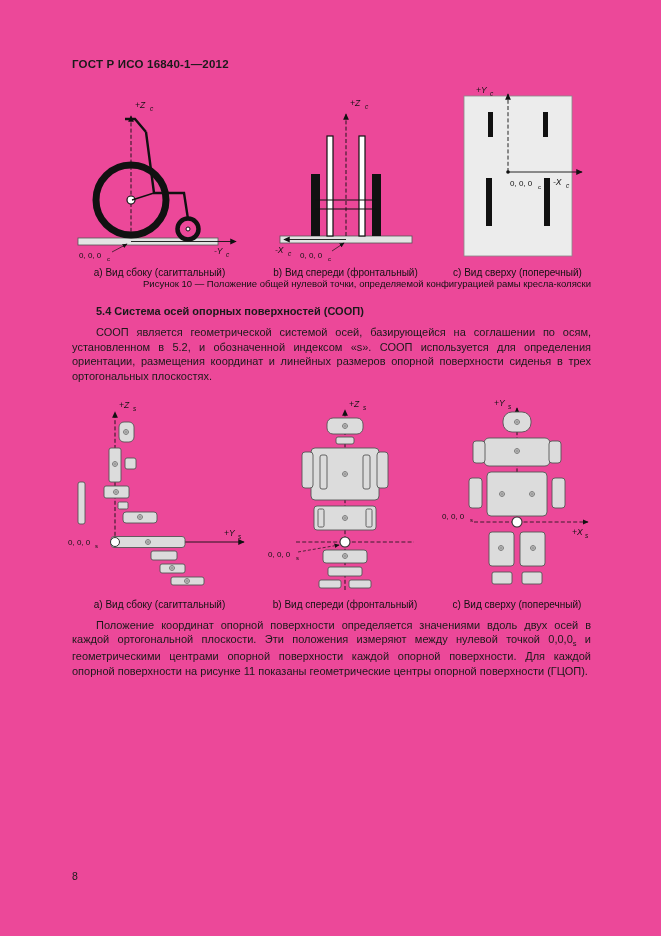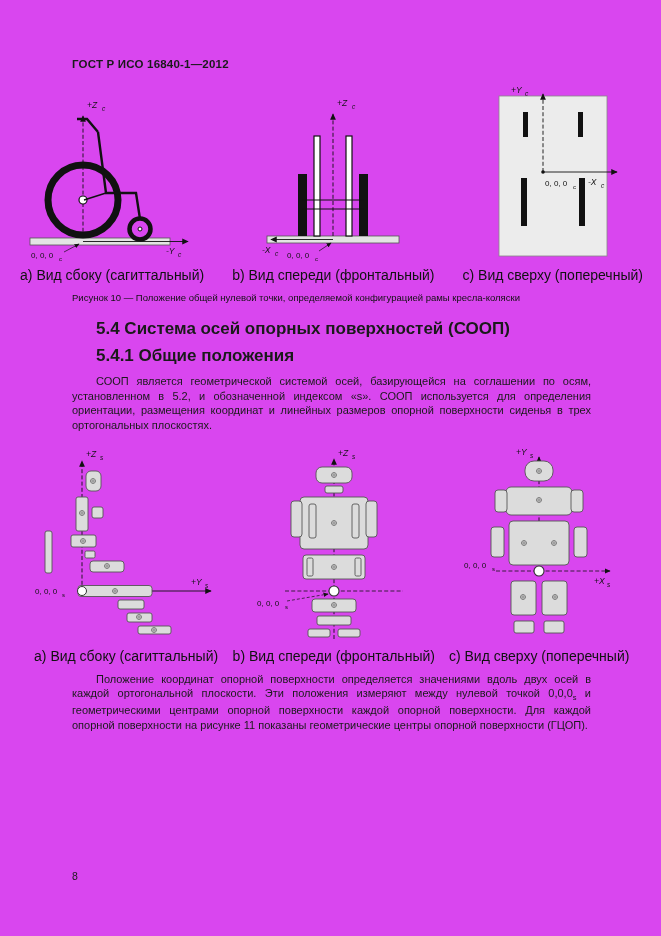--- a/index.html
+++ b/index.html
@@ -1,29 +1,29 @@
 <!DOCTYPE html>
 <html lang="ru"><head>
 <meta charset="utf-8">
 <style>
   * { margin:0; padding:0; box-sizing:border-box; }
   html,body { background:#ffffff; }
   .page {
-    width:661px; height:936px; background:#d946ef; position:relative; overflow:hidden;
+    width:661px; height:936px; background:#ec4899; position:relative; overflow:hidden;
     font-family:"Liberation Sans", sans-serif; color:#1a1a1a;
     padding:58px 70px 0 72px;
   }
   .doc-header { font-size:11.5px; font-weight:bold; letter-spacing:.2px; }
   .figrow { display:flex; justify-content:center; align-items:flex-end; margin-top:14px; }
   .figrow.f10 { gap:28px; }
   .figrow.f11 { gap:14px; margin-top:10px; }
   .figcol { display:flex; flex-direction:column; align-items:center; }
-  .viewlabel { font-size:14px; margin-top:5px; color:#111; white-space:nowrap;text-align:right; }
-  .figcaption { text-align:left; font-size:9.5px; margin-top:9px; color:#111; }
-  .h { font-size:17px; font-weight:bold; text-indent:24px; margin-top:7px; }
+  .viewlabel { font-size:10px; margin-top:5px; color:#111; white-space:nowrap;text-align:right; }
+  .figcaption { text-align:right; font-size:9.5px; color:#111; }
+  .h { font-size:11px; font-weight:bold; text-indent:24px; margin-top:7px; }
   .h.first { margin-top:16px; }
   p.body { font-size:11px; line-height:1.33; text-align:justify; text-indent:24px; margin-top:8px; }
   sub.subsm { font-size:7.5px; }
   .pagenum { position:absolute; left:72px; top:870px; font-size:10.5px; }
   svg { display:block; }
   svg text { font-family:"Liberation Sans", sans-serif; fill:#111; }
   text.ax { font-size:8.5px; font-style:italic; }
   text.axsub { font-size:6.5px; font-style:italic; }
   text.org { font-size:8px; }
   text.orgsub { font-size:6px; }
@@ -120,21 +120,20 @@
         <text class="org" x="62" y="102">0, 0, 0</text>
         <text class="orgsub" x="90" y="104.5">c</text>
       </svg>
       <div class="viewlabel">c) Вид сверху (поперечный)</div>
     </div>
 
   </div>
   <div class="figcaption">Рисунок 10 — Положение общей нулевой точки, определяемой конфигурацией рамы кресла-коляски</div>
 
   <div class="h first">5.4 Система осей опорных поверхностей (СООП)</div>
-  <div class="h">5.4.1 Общие положения</div>
   <p class="body">СООП является геометрической системой осей, базирующейся на соглашении по осям, установленном в 5.2, и обозначенной индексом «s». СООП используется для определения ориентации, размещения координат и линейных размеров опорной поверхности сиденья в трех ортогональных плоскостях.</p>
 
   <div class="figrow f11">
 
     <div class="figcol">
       <svg width="185" height="200" viewBox="0 0 185 200">
         <line x1="48" y1="148" x2="48" y2="18" stroke="#111" stroke-width="0.9" stroke-dasharray="4 2.2" marker-end="url(#arr)"></line>
         <line x1="48" y1="148" x2="177" y2="148" stroke="#111" stroke-width="0.9" marker-end="url(#arr)"></line>
         <g>
           <rect class="shape" x="52" y="28" width="15" height="20" rx="5"></rect>

